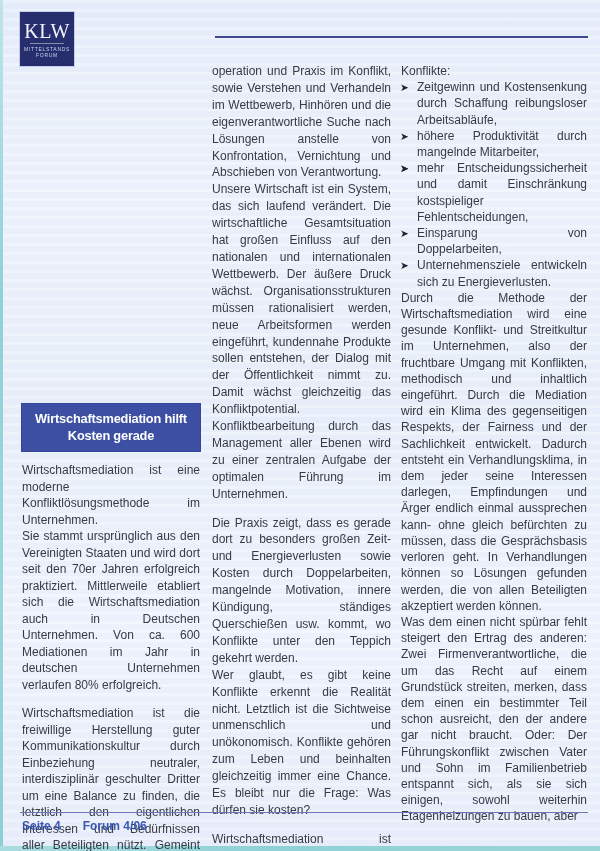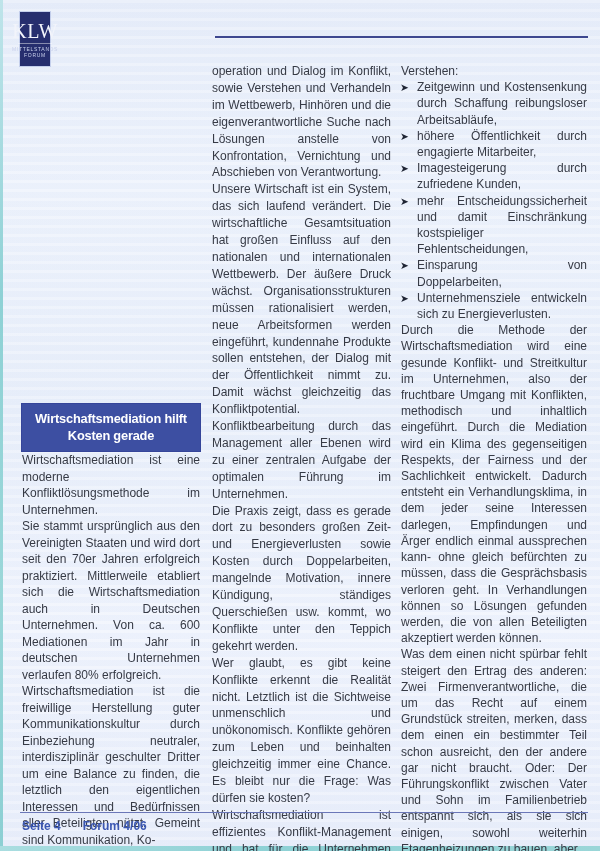--- a/index.html
+++ b/index.html
@@ -12,40 +12,40 @@
   .scan-bands {
     position:absolute; inset:0; pointer-events:none;
     background:repeating-linear-gradient(180deg, rgba(255,255,255,0.18) 0 3px, rgba(210,222,245,0.12) 3px 9px);
   }
   .edge-left { position:absolute; left:0; top:0; width:3px; height:100%;
     background:linear-gradient(180deg,#bfe4ea 0%, #8ed1d5 35%, #9bd7d9 70%, #8ccfd3 100%); }
   .edge-bottom { position:absolute; left:0; bottom:0; width:100%; height:5px;
     background:linear-gradient(90deg,#a9dde0 0%, #8ed1d5 45%, #9ad6d8 100%); }
 
   
-  .logo { position:absolute; left:20px; top:12px; width:30px; height:54px;
+  .logo { position:absolute; left:20px; top:12px; width:54px; height:54px;
     background:#262e6e; display:flex; flex-direction:column; align-items:center; justify-content:center;
     box-shadow:0 0 0 1px rgba(130,150,210,0.35); }
   .logo-title { color:#f2f4fb; font-family:"Liberation Serif", serif; font-size:20px; line-height:20px; letter-spacing:0.5px; }
   .logo-rule { width:34px; height:1px; background:rgba(255,255,255,0.45); margin:2px 0 2px 0; }
   .logo-sub { color:#c9d1ec; font-size:5px; line-height:6px; letter-spacing:0.7px; text-transform:uppercase; text-align:center; }
 
   .header-rule { position:absolute; left:215px; top:36px; width:373px; height:2px; background:#3d478f; }
 
   
   .col { position:absolute; text-align:justify; color:#363a45; }
   .col p { margin:0; }
-  .col p.gap { margin-top:0; }
+  .col p.gap { margin-top:12px; }
   .col1 { left:22px;  top:404px; width:178px; font-size:12px; line-height:16.5px; }
   .col2 { left:212px; top:63px;  width:179px; font-size:12px; line-height:16.9px; }
   .col3 { left:401px; top:63px;  width:186px; font-size:12px; line-height:16.2px; }
 
   .heading-box {
     background:#3d4fa2; color:#ffffff; text-align:center;
-    padding:6px 4px 7px 4px; margin-bottom:1px;
+    padding:6px 4px 7px 4px; margin-bottom:11px;
     box-shadow:0 0 0 1px #35459a;
   }
   .heading-box .hl { font-weight:bold; font-size:12.8px; line-height:17px; letter-spacing:-0.2px; white-space:nowrap; }
 
   .advantages-label { margin:0 0 1px 0; }
   ul.advantages { list-style:none; margin:0; padding:0; }
   ul.advantages li { position:relative; padding-left:16px; margin:0; }
   ul.advantages .arrow { position:absolute; left:-1px; top:0px; color:#1e2433; font-size:10.5px; }
 
   
@@ -74,41 +74,40 @@
     <div class="heading-box">
       <div class="hl">Wirtschaftsmediation hilft</div>
       <div class="hl">Kosten gerade</div>
     </div>
     <p>Wirtschaftsmediation ist eine moderne Konfliktlösungsmethode im Unternehmen.</p>
     <p>Sie stammt ursprünglich aus den Vereinigten Staaten und wird dort seit den 70er Jahren erfolgreich praktiziert. Mittlerweile etabliert sich die Wirtschaftsmediation auch in Deutschen Unternehmen. Von ca. 600 Mediationen im Jahr in deutschen Unternehmen verlaufen 80% erfolgreich.</p>
     <p class="gap">Wirtschaftsmediation ist die freiwillige Herstellung guter Kommunikationskultur durch Einbeziehung neutraler, interdisziplinär geschulter Dritter um eine Balance zu finden, die letztlich den eigentlichen Interessen und Bedürfnissen aller Beteiligten nützt. Gemeint sind Kommunikation, Ko-</p>
   </div>
 
   <div class="col col2">
-    <p>operation und Dialog im Konflikt, sowie Verstehen und Verhandeln im Wettbewerb, Hinhören und die eigenverantwortliche Suche nach Lösungen anstelle von Konfrontation, Vernichtung und Abschieben von Verantwortung.</p>
+    <p>operation und Praxis im Konflikt, sowie Verstehen und Verhandeln im Wettbewerb, Hinhören und die eigenverantwortliche Suche nach Lösungen anstelle von Konfrontation, Vernichtung und Abschieben von Verantwortung.</p>
     <p>Unsere Wirtschaft ist ein System, das sich laufend verändert. Die wirtschaftliche Gesamtsituation hat großen Einfluss auf den nationalen und internationalen Wettbewerb. Der äußere Druck wächst. Organisationsstrukturen müssen rationalisiert werden, neue Arbeitsformen werden eingeführt, kundennahe Produkte sollen entstehen, der Dialog mit der Öffentlichkeit nimmt zu. Damit wächst gleichzeitig das Konfliktpotential. Konfliktbearbeitung durch das Management aller Ebenen wird zu einer zentralen Aufgabe der optimalen Führung im Unternehmen.</p>
     <p class="gap">Die Praxis zeigt, dass es gerade dort zu besonders großen Zeit- und Energieverlusten sowie Kosten durch Doppelarbeiten, mangelnde Motivation, innere Kündigung, ständiges Querschießen usw. kommt, wo Konflikte unter den Teppich gekehrt werden.</p>
     <p>Wer glaubt, es gibt keine Konflikte erkennt die Realität nicht. Letztlich ist die Sichtweise unmenschlich und unökonomisch. Konflikte gehören zum Leben und beinhalten gleichzeitig immer eine Chance. Es bleibt nur die Frage: Was dürfen sie kosten?</p>
     <p class="gap">Wirtschaftsmediation ist effizientes Konflikt-Management und hat für die Unternehmen rechenbare</p>
   </div>
 
   <div class="col col3">
-    <p class="advantages-label">Verstehen:</p>
+    <p class="advantages-label">Konflikte:</p>
     <ul class="advantages">
       <li>
         <span class="arrow">➤</span>
         <span>Zeitgewinn und Kostensenkung durch Schaffung reibungsloser Arbeitsabläufe,</span>
       </li>
       <li>
         <span class="arrow">➤</span>
-        <span>höhere Öffentlichkeit durch engagierte Mitarbeiter,</span>
+        <span>höhere Produktivität durch mangelnde Mitarbeiter,</span>
       </li>
       <li>
         <span class="arrow">➤</span>
-        <span>Imagesteigerung durch zufriedene Kunden,</span>
       </li>
       <li>
         <span class="arrow">➤</span>
         <span>mehr Entscheidungssicherheit und damit Einschränkung kostspieliger Fehlentscheidungen,</span>
       </li>
       <li>
         <span class="arrow">➤</span>
         <span>Einsparung von Doppelarbeiten,</span>
       </li>
       <li>

